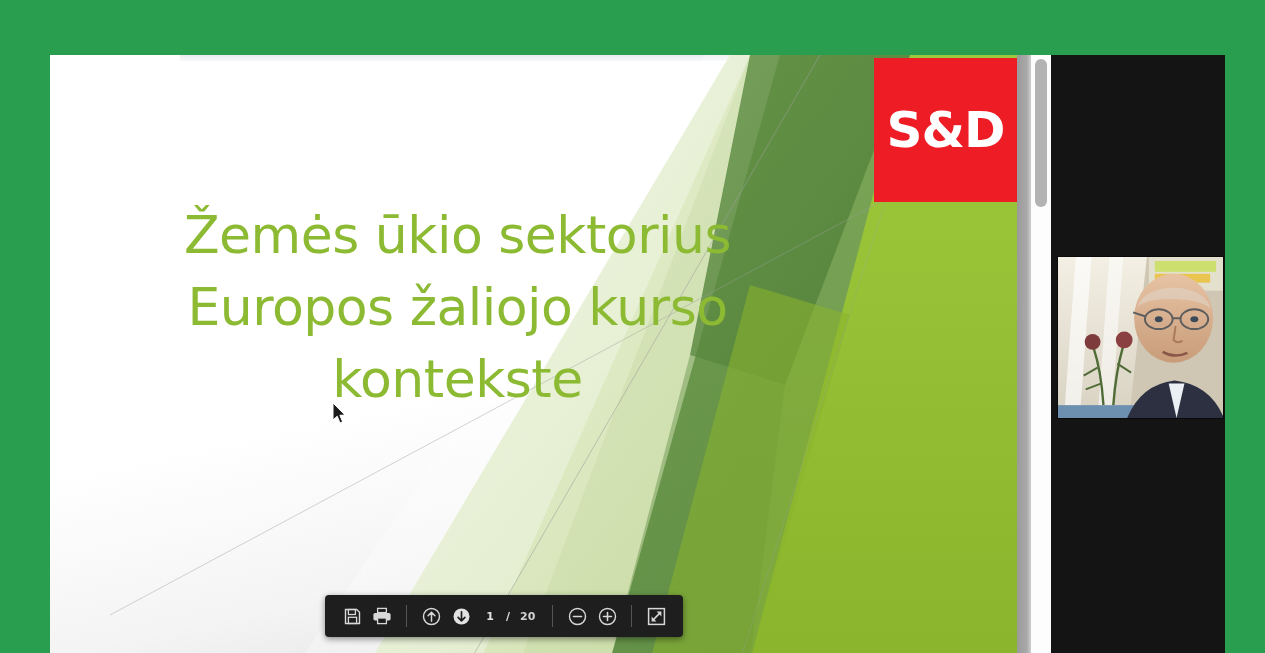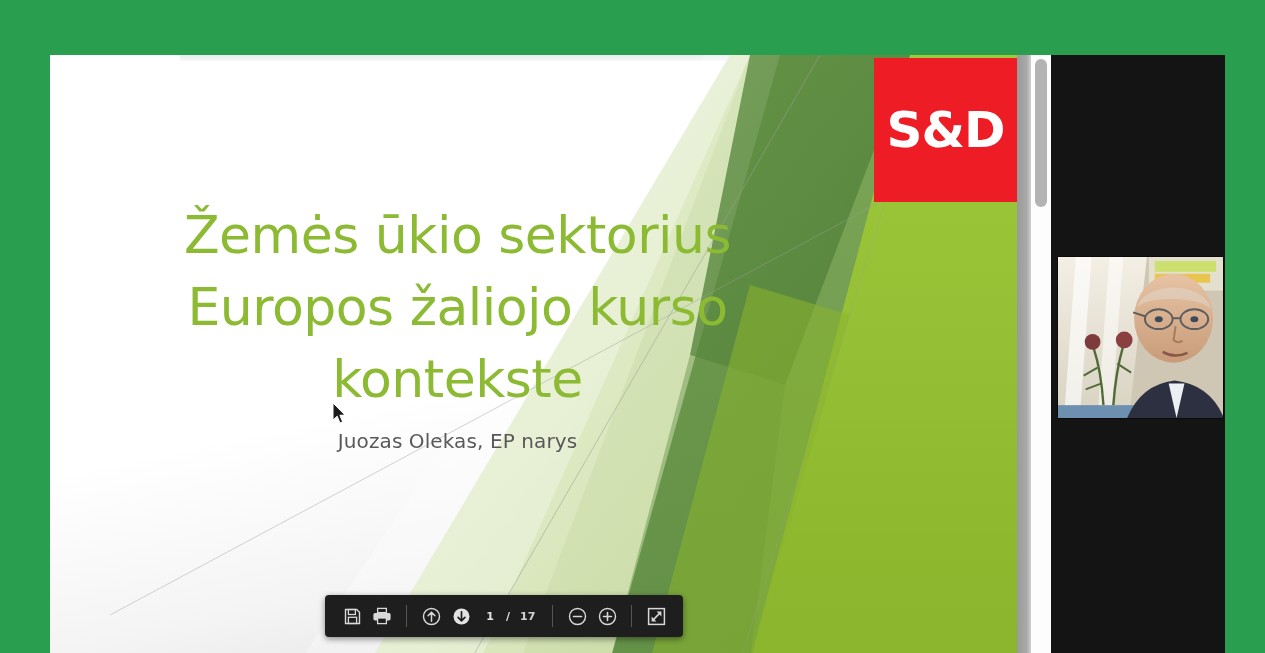--- a/index.html
+++ b/index.html
@@ -270,21 +270,20 @@
         </div>
 
         <div class="sd-logo">
           <span class="sd-text">S&amp;D</span>
         </div>
 
         <div class="title-block">
           <div class="slide-title">Žemės ūkio sektorius
 Europos žaliojo kurso
 kontekste</div>
-          <div class="slide-subtitle">Juozas Olekas, EP narys</div>
         </div>
 
         <div class="cursor">
           <svg viewBox="0 0 14 22" xmlns="http://www.w3.org/2000/svg">
             <polygon points="0,0 0,17 4.2,13.2 7,20 9.6,18.8 6.9,12.3 12,12" fill="#1b1b1b" stroke="#ffffff" stroke-width="1"></polygon>
           </svg>
         </div>
 
         <div class="pdf-toolbar">
 
@@ -316,21 +315,21 @@
           <div class="tb-btn" title="next page">
             <svg width="19" height="19" viewBox="0 0 19 19" xmlns="http://www.w3.org/2000/svg">
               <circle cx="9.5" cy="9.5" r="8" fill="#e2e2e2"></circle>
               <path d="M9.5 4.8v9M9.5 13.8 6.1 10.3M9.5 13.8l3.4-3.5" fill="none" stroke="#1e1e1e" stroke-width="1.7" stroke-linecap="round"></path>
             </svg>
           </div>
 
           <div class="tb-page">
             <span class="pg-cur">1</span>
             <span class="pg-sep">/</span>
-            <span class="pg-tot">17</span>
+            <span class="pg-tot">20</span>
           </div>
 
           <div class="tb-sep"></div>
 
           <div class="tb-btn" title="zoom out">
             <svg width="19" height="19" viewBox="0 0 19 19" xmlns="http://www.w3.org/2000/svg">
               <circle cx="9.5" cy="9.5" r="8" fill="none" stroke="#d8d8d8" stroke-width="1.4"></circle>
               <path d="M5.5 9.5h8" stroke="#d8d8d8" stroke-width="1.6" stroke-linecap="round"></path>
             </svg>
           </div>

